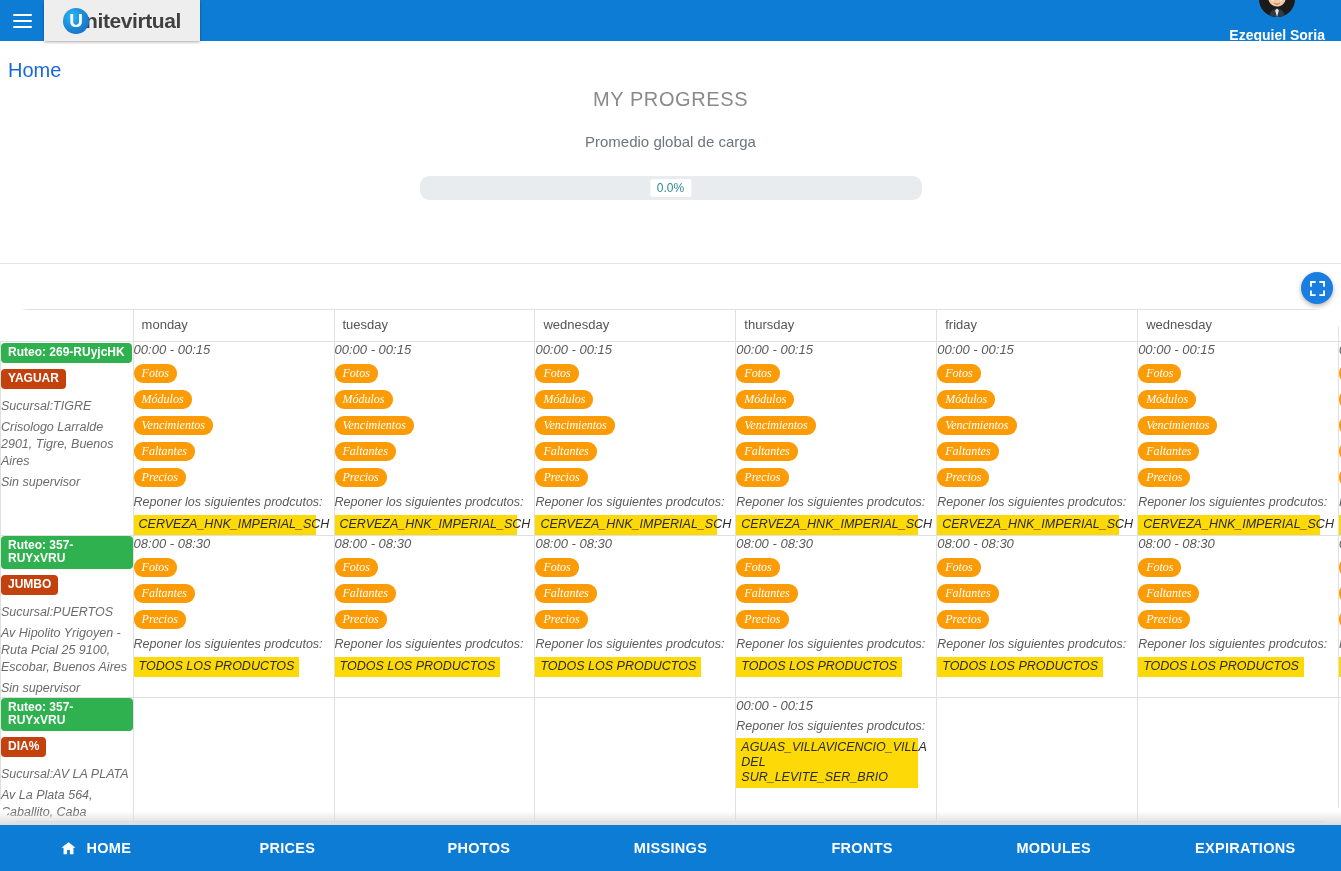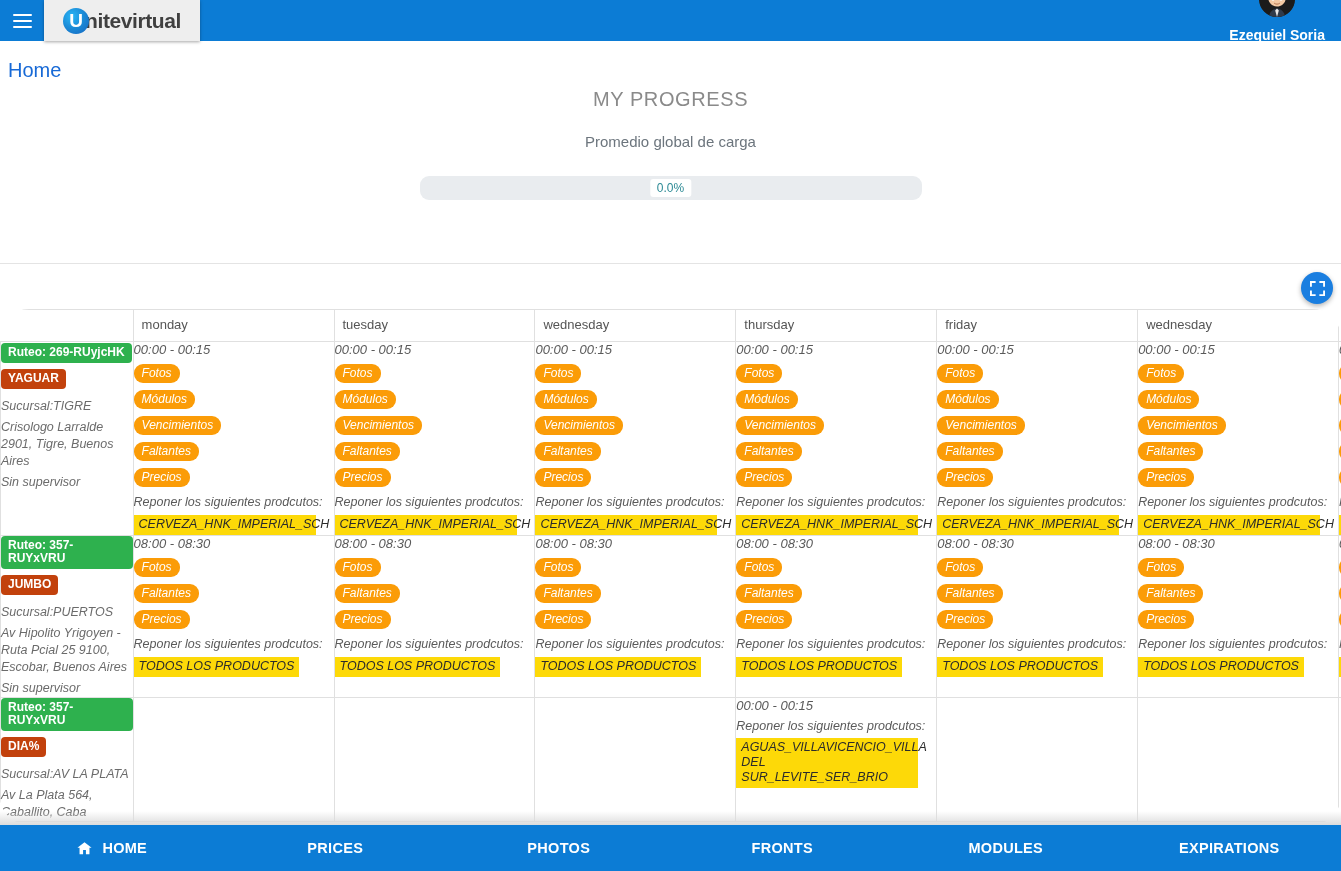--- a/index.html
+++ b/index.html
@@ -226,21 +226,21 @@
     display: inline-block;
     background: #fb9c07;
     color: #ffffff;
     font-size: 12px;
     font-style: italic;
     padding: 2px 8px 3px;
     border-radius: 9px;
     line-height: 14px;
     margin-bottom: 6px;
   }
-  .tag-row { display: block; }
+  .tag-row { display: block; font-family: Liberation Serif, serif; }
   .reponer {
     font-size: 12.5px;
     color: #5a5a5a;
     font-style: italic;
     margin: 2px 0 5px;
   }
   .tag-yellow {
     display: inline-block;
     background: #fdd908;
     color: #2b2b2b;
@@ -526,20 +526,23 @@
       </span>
       <span>HOME</span>
     </div>
     <div class="nav-item">
       <span>PRICES</span>
     </div>
     <div class="nav-item">
       <span>PHOTOS</span>
     </div>
     <div class="nav-item">
+      <span>MISSINGS</span>
+    </div>
+    <div class="nav-item">
       <span>FRONTS</span>
     </div>
     <div class="nav-item">
       <span>MODULES</span>
     </div>
     <div class="nav-item">
       <span>EXPIRATIONS</span>
     </div>
   </div>
 

